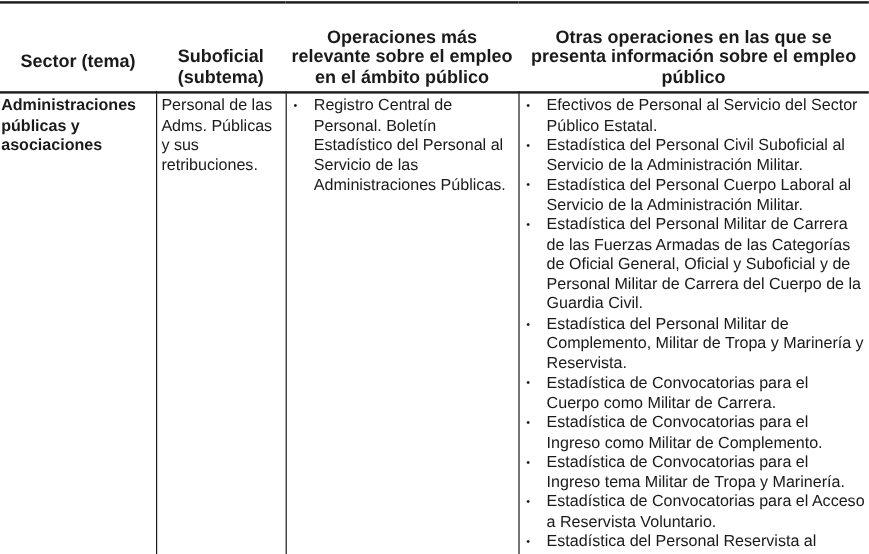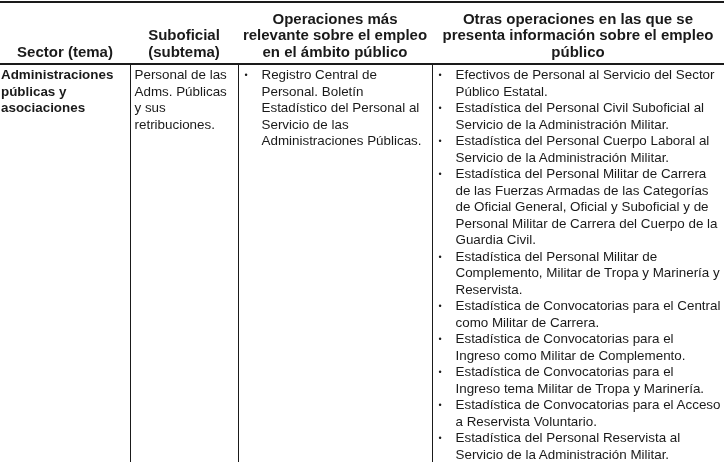--- a/index.html
+++ b/index.html
@@ -35,21 +35,21 @@
     }
     .doc-table th {
       font-weight: bold;
       text-align: center;
       vertical-align: bottom;
       height: 57px;
       padding: 0 4px 3px 4px;
       font-size: 15px;
       line-height: 16.5px;
     }
-    .doc-table th.h1 { text-align: center; padding-bottom: 3px; }
+    .doc-table th.h1 { text-align: center; padding-bottom: 16px; }
     .doc-table tbody tr {
       border-bottom: 2px solid #1a1a1a;
     }
     .doc-table td {
       vertical-align: top;
       padding: 2px 3px 1px 4px;
       height: 393px;
     }
     .doc-table td + td,
     .doc-table th + th {
@@ -107,21 +107,21 @@
           <li>Registro Central de Personal. Boletín Estadístico del Personal al Servicio de las Administraciones Públicas.</li>
         </ul>
       </td>
       <td>
         <ul class="bullets">
           <li>Efectivos de Personal al Servicio del Sector Público Estatal.</li>
           <li>Estadística del Personal Civil Suboficial al Servicio de la Administración Militar.</li>
           <li>Estadística del Personal Cuerpo Laboral al Servicio de la Administración Militar.</li>
           <li>Estadística del Personal Militar de Carrera de las Fuerzas Armadas de las Categorías de Oficial General, Oficial y Suboficial y de Personal Militar de Carrera del Cuerpo de la Guardia Civil.</li>
           <li>Estadística del Personal Militar de Complemento, Militar de Tropa y Marinería y Reservista.</li>
-          <li>Estadística de Convocatorias para el Central como Militar de Carrera.</li>
+          <li>Estadística de Convocatorias para el Cuerpo como Militar de Carrera.</li>
           <li>Estadística de Convocatorias para el Ingreso como Militar de Complemento.</li>
           <li>Estadística de Convocatorias para el Ingreso tema Militar de Tropa y Marinería.</li>
           <li>Estadística de Convocatorias para el Acceso a Reservista Voluntario.</li>
           <li>Estadística del Personal Reservista al Servicio de la Administración Militar.</li>
         </ul>
       </td>
     </tr>
   </tbody>
 </table>
 

